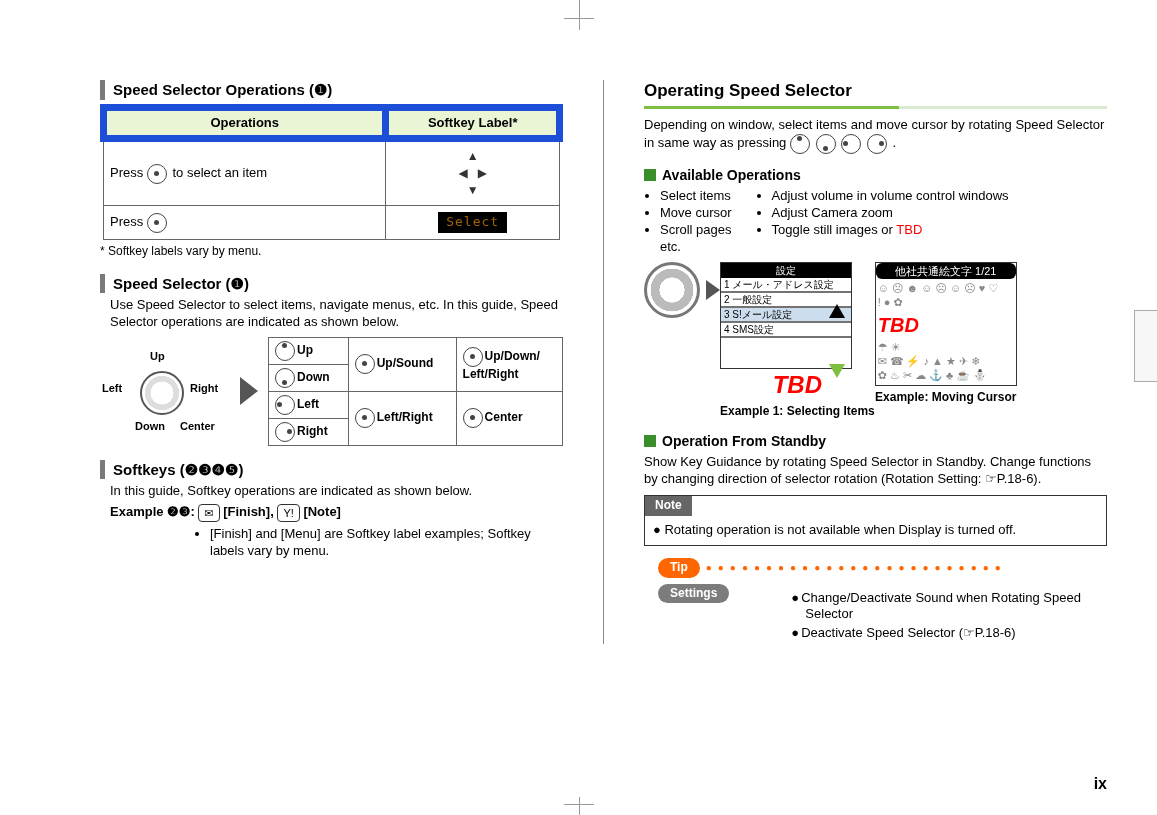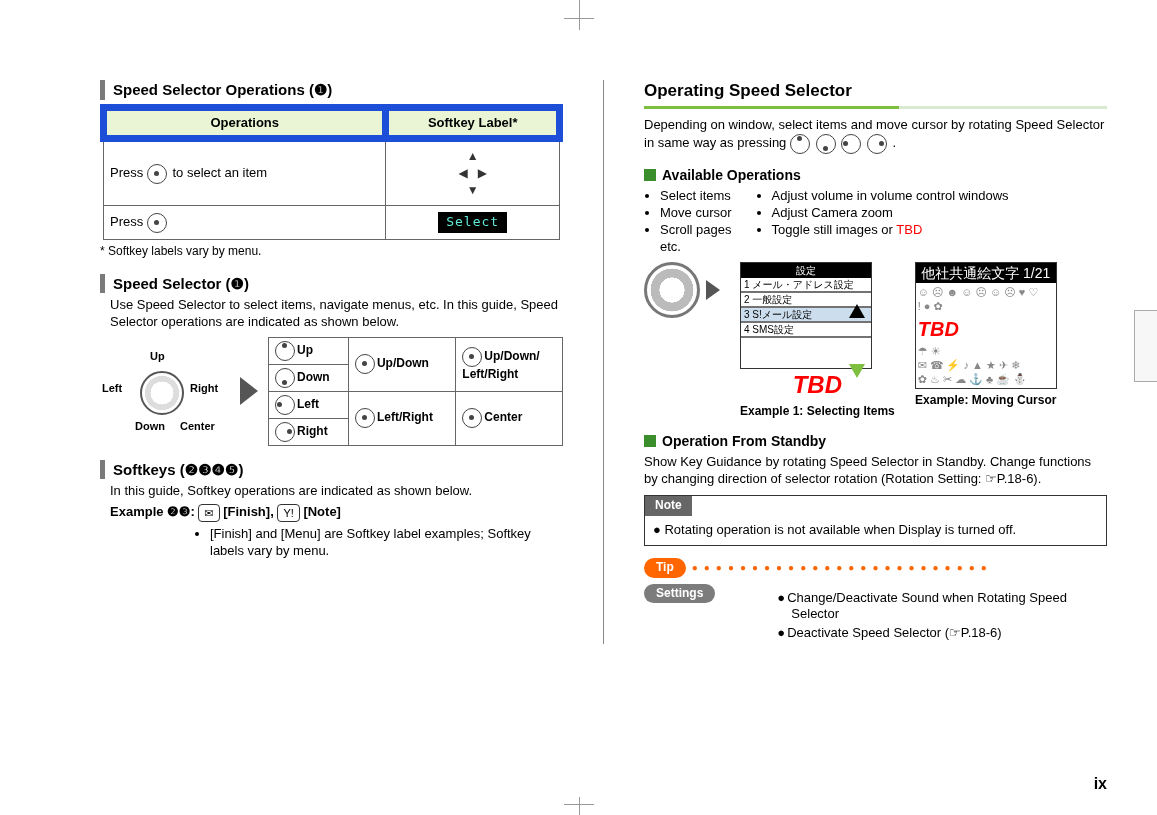--- a/index.html
+++ b/index.html
@@ -92,41 +92,41 @@
   }
   .keyicon::after {
     content: ""; position: absolute; width: 5px; height: 5px; background: #444; border-radius: 50%;
   }
   .keyicon.c::after { top: 6px; left: 6px; }
   .keyicon.u::after { top: 1px; left: 6px; }
   .keyicon.d::after { top: 11px; left: 6px; }
   .keyicon.l::after { top: 6px; left: 1px; }
   .keyicon.r::after { top: 6px; left: 11px; }
   .softkey-select {
-    display: inline-block; background: #000; color: #5eead4; padding: 2px 8px;
+    display: inline-block; background: #000; color: #a16207; padding: 2px 8px;
     font-family: monospace; font-size: 13px; letter-spacing: 1px;
   }
   .arrows-udlr { font-size: 12px; color: #333; line-height: 0.8; }
   .boxbtn {
     display:inline-block; border:1.5px solid #333; border-radius:4px;
     padding: 0 5px; font-size:11px; height:16px; line-height:16px;
     vertical-align: middle;
   }
   ul.bullets { margin: 2px 0; padding-left: 16px; }
   ul.bullets li { margin: 1px 0; }
   .sub-h {
     font-weight: bold; font-size: 14px; margin-top: 12px; margin-bottom:2px;
   }
   .sub-h .sq {
     display:inline-block; width:12px; height:12px; background:#3A8F2C;
     margin-right:6px; vertical-align: -1px;
   }
   .ops-cols { display:flex; gap: 24px; margin:4px 0; }
   .ops-cols ul { margin:0; padding-left:16px; }
-  .example-row { display:flex; gap:20px; align-items:flex-start; margin-top:6px;}
+  .example-row { display:flex; gap:0; align-items:flex-start; margin-top:6px;}
   .dial-big {
     width:50px;height:50px;border-radius:50%;border:3px solid #777;
     background: radial-gradient(circle,#fff 35%, #bbb 36% 60%, #fff 61%);
     position: relative;
   }
   .dial-big::before, .dial-big::after {
     content:""; position:absolute; width:2px; height:10px; background:#777;
     top:20px;
   }
   .dial-big::before{left:-2px;} .dial-big::after{right:-2px;}
@@ -157,21 +157,21 @@
     top:26px; left:-2px;
   }
   .notebox { border:1px solid #333; margin-top:8px; }
   .notebox .nhdr { background:#666; color:#fff; display:inline-block; padding:2px 10px; font-weight:bold; font-size:12px;}
   .notebox .nbody { padding:4px 8px; }
   .notebox .nbody p { margin:2px 0; }
   .notebox .nbody p::before { content:"● "; }
   .tip-row { display:flex; align-items:center; gap:6px; margin-top:12px;}
   .pill {
     display:inline-block; color:#fff; font-weight:bold; font-size:12px;
-    padding:2px 12px; border-radius:12px;
+    padding:2px 12px; border-radius:12px;margin-left:14px;
   }
   .pill.tip { background:#ff6600; }
   .pill.set { background:#7c7c7c; }
   .dotline { flex:1; letter-spacing:6px; color:#ff6600; font-size:10px; overflow:hidden; white-space:nowrap;}
   .settings-list { padding-left:70px; text-indent:-14px; margin-top:4px;}
   .settings-list p::before { content:"●"; margin-right:2px;}
   .settings-list p { margin:2px 0;}
   .settings-wrap { display:flex; align-items:flex-start; gap:6px; margin-top:6px;}
   .pgnum { position:absolute; bottom:20px; right:50px; font-size:16px; font-weight:bold;}
   .crop-mark { position:absolute; background:#999; }
@@ -236,21 +236,21 @@
         <div class="dial"></div>
         <span class="lbl-right">Right</span>
         <span class="lbl-down">Down</span>
         <span class="lbl-center">Center</span>
       </div>
       <div class="tri-right"></div>
       <table class="keylegend">
         <tbody>
             <tr>
           <td><span class="keyicon u"></span><b>Up</b></td>
-          <td rowspan="2"><span class="keyicon c"></span><b>Up/Down</b></td>
+          <td rowspan="2"><span class="keyicon c"></span><b>Up/Sound</b></td>
           <td rowspan="2"><span class="keyicon c"></span><b style="white-space:pre">Up/Down/
 Left/Right</b></td>
         </tr>
         <tr>
               <td><span class="keyicon d"></span><b>Down</b></td>
             </tr>
         <tr>
           <td><span class="keyicon l"></span><b>Left</b></td>
           <td rowspan="2"><span class="keyicon c"></span><b>Left/Right</b></td>
           <td rowspan="2"><span class="keyicon c"></span><b>Center</b></td>
@@ -321,21 +321,21 @@
           <div class="row">4 SMS設定</div>
           <div style="position:relative;height:30px;">
             <span class="arrow-ud" style="position:absolute;right:6px;top:0;"></span>
           </div>
         </div>
         <span class="tbd">TBD</span>
         <div class="caption">Example 1: Selecting Items</div>
       </div>
       <div>
         <div class="mock-screen emoji">
-          <div class="bar" style="font-size:14px;">他社共通絵文字       1/21</div>
+          <div class="bar" style="font-size:11px;border-radius:6px;">他社共通絵文字       1/21</div>
           <div class="grid">
             ☺ ☹ ☻ ☺ ☹ ☺ ☹ ♥ ♡<br>! ● ✿ <span style="color:red;font-weight:bold;font-size:20px;font-style:italic">TBD</span> ☂ ☀<br>✉ ☎ ⚡ ♪ ▲ ★ ✈ ❄<br>✿ ♨ ✂ ☁ ⚓ ♣ ☕ ⛄
           </div>
         </div>
         <div class="caption">Example: Moving Cursor</div>
       </div>
     </div>
 
     <p class="sub-h"><span class="sq"></span><span>Operation From Standby</span></p>
     <p>Show Key Guidance by rotating Speed Selector in Standby. Change functions by changing direction of selector rotation (Rotation Setting: ☞P.18-6).</p>

